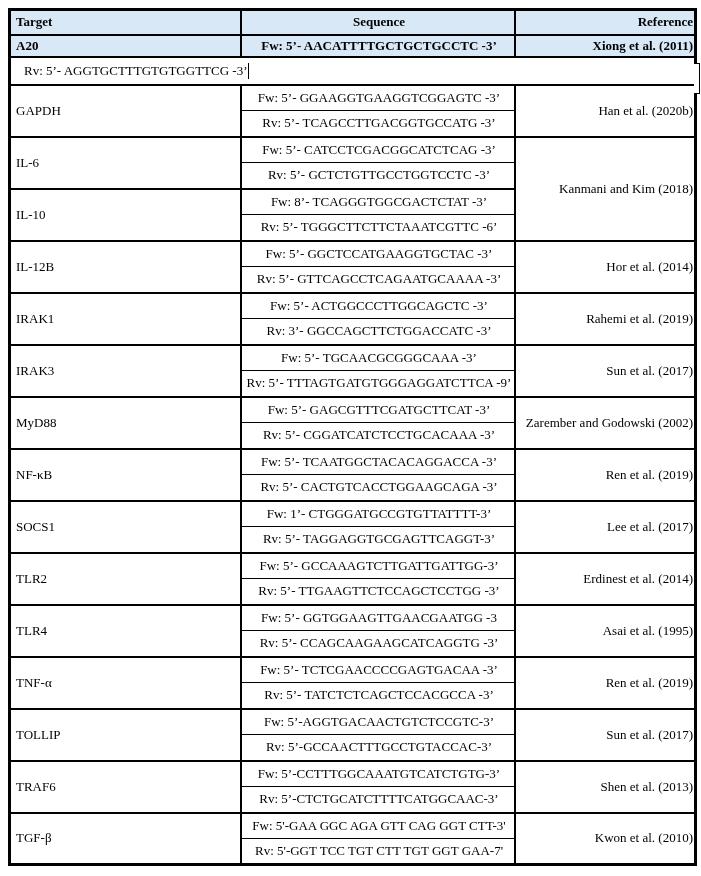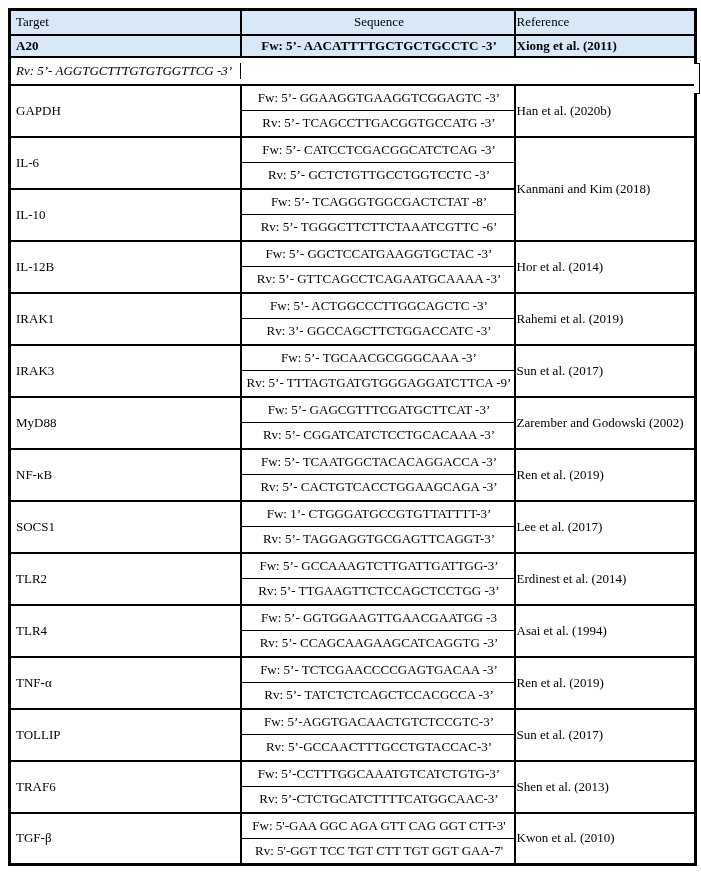--- a/index.html
+++ b/index.html
@@ -22,37 +22,37 @@
 
   th, td {
     border: 1px solid var(--border-color);
     padding: 2px 2px 2px 5px;
     white-space: nowrap; overflow: hidden;
     vertical-align: middle;
   }
   tr { height: 26px; }
   thead tr { height: 25px; }
 
-  th { background: var(--header-bg); border-bottom-width: 2px; font-weight: normal; text-align: center; }
+  th { background: var(--header-bg); border-bottom-width: 2px; font-weight: bold; text-align: center; }
   th.t { text-align: left; }
 
   .t { border-right-width: 2px; text-align: left; }
   .s { border-right-width: 2px; text-align: center; }
-  .r { text-align: left; padding: 2px 1px; }
+  .r { text-align: right; padding: 2px 1px; }
   .gtop { border-top-width: 2px; }
 
   tr.hl { height: 18px; }
   tr.hl td { background: var(--header-bg); font-weight: bold; border-bottom-width: 2px; }
 
   tr.orphan { height: 28px; }
   td.orph-td { padding: 0; }
   .orph-flex { display: flex; height: 100%; align-items: stretch; }
   .orph-left {
     width: 224px; border-right: 1px solid var(--border-color);
-    display: flex; align-items: center; padding-left: 5px; font-style: italic;
+    display: flex; align-items: center; padding-left: 13px;
   }
   .orph-right { flex: 1; background: #fff; }
 
   
   .overhang {
     position: absolute; top: 55px; right: -6px;
     width: 5px; height: 29px; background: #fff;
     border: 1px solid var(--border-color); border-left: none;
   }
 </style>
@@ -102,21 +102,21 @@
         <td class="t gtop" rowspan="2">IL-6</td>
         <td class="s gtop">Fw: 5’- CATCCTCGACGGCATCTCAG -3’</td>
         <td class="r gtop" rowspan="4">Kanmani and Kim (2018)</td>
       </tr>
       <tr>
         <td class="s">Rv: 5’- GCTCTGTTGCCTGGTCCTC -3’</td>
       </tr>
 
       <tr>
         <td class="t gtop" rowspan="2">IL-10</td>
-        <td class="s gtop">Fw: 5’- TCAGGGTGGCGACTCTAT -8’</td>
+        <td class="s gtop">Fw: 8’- TCAGGGTGGCGACTCTAT -3’</td>
       </tr>
       <tr>
         <td class="s">Rv: 5’- TGGGCTTCTTCTAAATCGTTC -6’</td>
       </tr>
 
       <tr>
         <td class="t gtop" rowspan="2">IL-12B</td>
         <td class="s gtop">Fw: 5’- GGCTCCATGAAGGTGCTAC -3’</td>
         <td class="r gtop" rowspan="2">Hor et al. (2014)</td>
       </tr>
@@ -174,21 +174,21 @@
         <td class="s gtop">Fw: 5’- GCCAAAGTCTTGATTGATTGG-3’</td>
         <td class="r gtop" rowspan="2">Erdinest et al. (2014)</td>
       </tr>
       <tr>
         <td class="s">Rv: 5’- TTGAAGTTCTCCAGCTCCTGG -3’</td>
       </tr>
 
       <tr>
         <td class="t gtop" rowspan="2">TLR4</td>
         <td class="s gtop">Fw: 5’- GGTGGAAGTTGAACGAATGG -3</td>
-        <td class="r gtop" rowspan="2">Asai et al. (1994)</td>
+        <td class="r gtop" rowspan="2">Asai et al. (1995)</td>
       </tr>
       <tr>
         <td class="s">Rv: 5’- CCAGCAAGAAGCATCAGGTG -3’</td>
       </tr>
 
       <tr>
         <td class="t gtop" rowspan="2">TNF-α</td>
         <td class="s gtop">Fw: 5’- TCTCGAACCCCGAGTGACAA -3’</td>
         <td class="r gtop" rowspan="2">Ren et al. (2019)</td>
       </tr>

